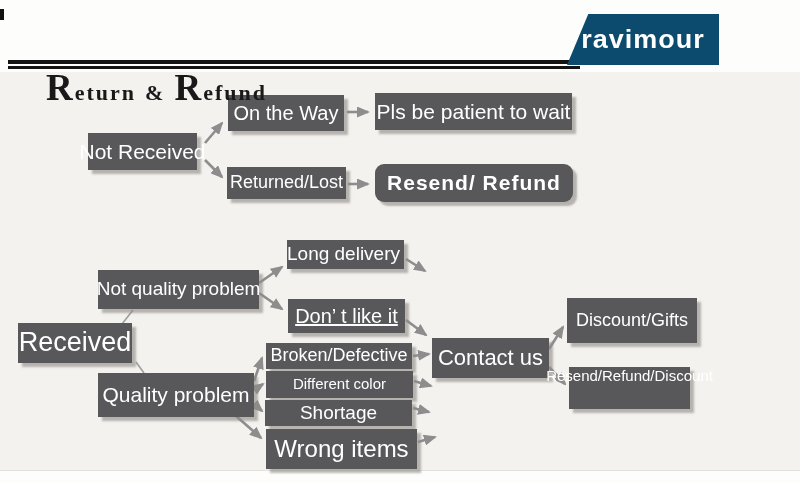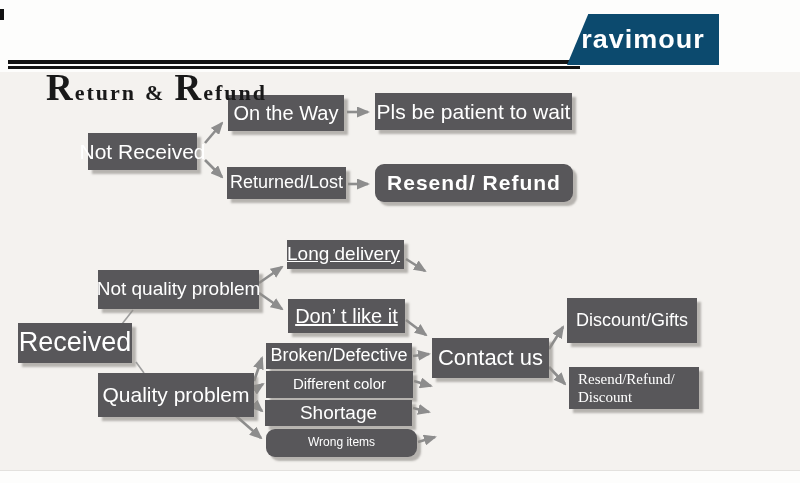--- a/index.html
+++ b/index.html
@@ -31,31 +31,31 @@
         display:flex;align-items:center;justify-content:center;text-align:center;
         box-shadow:4px 4px 2px rgba(143,140,136,.62);white-space:nowrap;line-height:1.1;}
   .n-not-received {left:88px; top:133px;width:109px;height:37px;font-size:21px;}
   .n-on-the-way   {left:228px;top:95px; width:116px;height:36px;font-size:20px;}
   .n-pls-patient  {left:375px;top:93px; width:197px;height:37px;font-size:21px;}
   .n-returned-lost{left:227px;top:167px;width:119px;height:32px;font-size:18px;}
   .n-resend-refund{left:375px;top:164px;width:198px;height:38px;font-size:21px;font-weight:bold;letter-spacing:1px;border-radius:9px;}
   .n-received     {left:18px; top:323px;width:114px;height:40px;font-size:27px;}
   .n-not-quality  {left:98px; top:270px;width:161px;height:39px;font-size:19px;}
   .n-quality      {left:98px; top:373px;width:156px;height:44px;font-size:21px;}
-  .n-long-delivery{left:287px;top:240px;width:117px;height:29px;font-size:19px;justify-content:flex-start;text-decoration:underline;}
+  .n-long-delivery{left:287px;top:240px;width:117px;height:29px;font-size:19px;justify-content:flex-start;}
   .n-dont-like    {left:288px;top:299px;width:117px;height:34px;font-size:20px;text-decoration:underline;}
   .n-broken       {left:266px;top:343px;width:146px;height:26px;font-size:18px;}
   .n-different    {left:266px;top:371px;width:147px;height:27px;font-size:15px;}
   .n-shortage     {left:265px;top:400px;width:147px;height:26px;font-size:19px;}
-  .n-wrong        {left:266px;top:429px;width:151px;height:28px;font-size:12px;border-radius:9px;}
+  .n-wrong        {left:266px;top:429px;width:151px;height:40px;font-size:24px;}
   .n-contact      {left:432px;top:338px;width:117px;height:40px;font-size:22px;}
   .n-discount     {left:567px;top:298px;width:130px;height:45px;font-size:18px;}
   .n-rrd          {left:569px;top:367px;width:130px;height:42px;font-size:15px;
-                   flex-direction:column;align-items:flex-start;justify-content:center;
-                   padding-left:9px;width:121px;text-align:left;line-height:1.2;font-family:Liberation Serif, serif;}
+                   flex-direction:row;align-items:flex-start;justify-content:center;
+                   width:121px;text-align:left;line-height:1.2;}
 
   
   svg.connectors{position:absolute;left:0;top:0;z-index:1;}
   .arrow{stroke:#8d8d8d;stroke-width:2.6;fill:none;}
   .thin {stroke:#9e9e9e;stroke-width:1.6;fill:none;}
 </style>
 </head>
 <body>
 
 <div id="stage">

